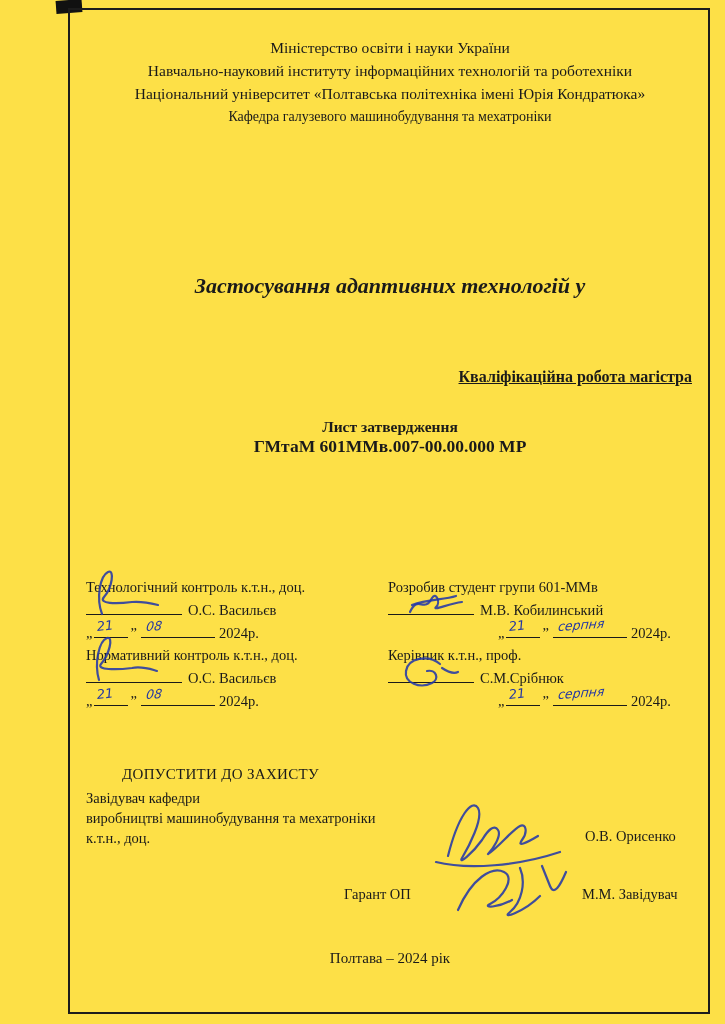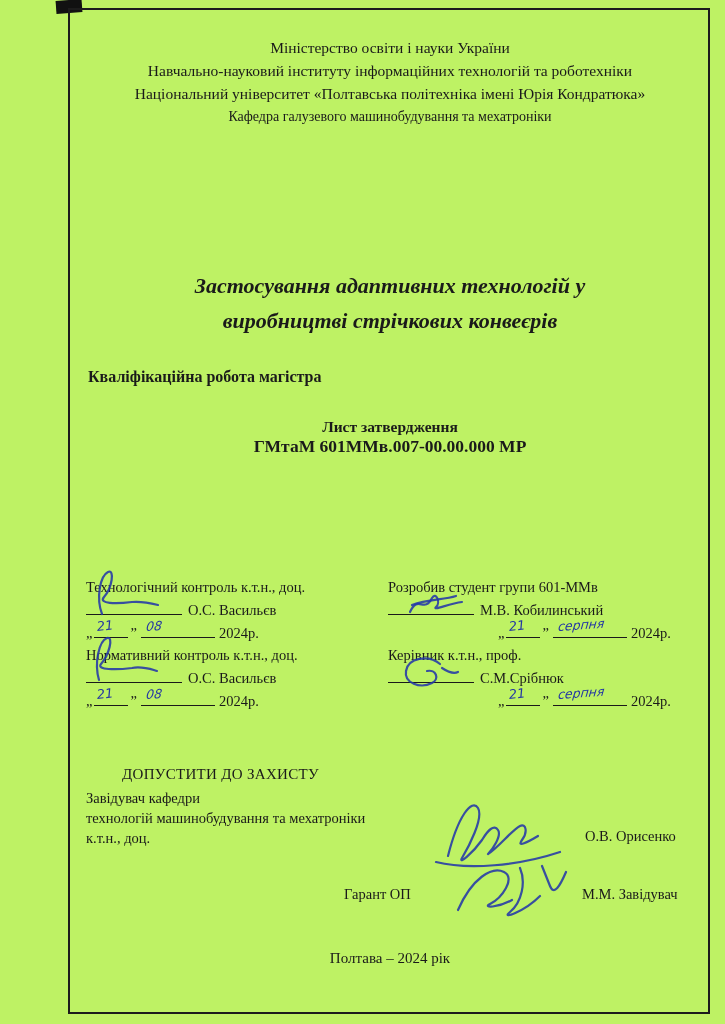--- a/index.html
+++ b/index.html
@@ -1,38 +1,38 @@
 <!DOCTYPE html>
 <html><head>
 <meta charset="utf-8">
 <style>
   * { margin:0; padding:0; box-sizing:border-box; }
   html,body { background:#d9d9d9; }
   body { font-family:"Liberation Serif", serif; color:#1a1a1a; }
   .page {
     position:relative; width:725px; height:1024px;
-    background:#bef264; margin:0 auto; overflow:hidden;
+    background:#fde047; margin:0 auto; overflow:hidden;
   }
   .scan-artifact {
     position:absolute; left:56px; top:0; width:26px; height:13px;
     background:#111; transform:rotate(-4deg);
   }
   .frame {
     position:absolute; left:68px; top:8px; width:642px; height:1006px;
     border:2px solid #1c1c1c; background:transparent;
   }
   .center { text-align:center; }
   .header-block { position:absolute; left:78px; top:36px; width:624px; }
   .header-block div { line-height:23px; font-size:15.5px; }
   .header-block .dept { font-size:14px; }
   .title-block {
     position:absolute; left:88px; top:268px; width:604px;
     font-weight:bold; font-size:22px; line-height:35px; text-align:center;font-style:italic;
   }
-  .worktype { position:absolute; left:88px; top:368px; width:604px; font-weight:bold; font-size:16px; text-align:left; }
+  .worktype { position:absolute; left:88px; top:368px; width:604px; font-weight:bold; font-size:16px; text-align:right;text-decoration:underline; }
   .sheet    { position:absolute; left:88px; top:418px; width:604px; font-weight:bold; font-size:15.5px; text-align:center; }
   .doccode  { position:absolute; left:88px; top:436px; width:604px; font-weight:bold; font-size:17.5px; text-align:center; }
 
   .col { position:absolute; top:576px; font-size:14.5px; }
   .col-left  { left:86px;  width:290px; }
   .col-right { left:388px; width:312px; }
   .so-role { line-height:22px; }
   .so-name-line { line-height:24px; }
   .so-date-line { line-height:22px; margin-bottom:0; }
   .col-right .so-date-line { padding-left:110px; }
@@ -79,21 +79,20 @@
 
   <div class="header-block">
     <div class="center">Міністерство освіти і науки України</div>
     <div class="center">Навчально-науковий інституту інформаційних технологій та роботехніки</div>
     <div class="center">Національний університет «Полтавська політехніка імені Юрія Кондратюка»</div>
     <div class="center dept">Кафедра галузевого машинобудування та мехатроніки</div>
   </div>
 
   <div class="title-block">
     <div>Застосування адаптивних технологій у</div>
-    <div>виробництві стрічкових конвеєрів</div>
   </div>
 
   <div class="worktype">Кваліфікаційна робота магістра</div>
   <div class="sheet">Лист затвердження</div>
   <div class="doccode">ГМтаМ 601ММв.007-00.00.000 МР</div>
 
   <div class="col col-left">
     <div class="so-entry">
       <div class="so-role">Технологічний контроль к.т.н., доц.</div>
       <div class="so-name-line">
@@ -130,21 +129,21 @@
         <span class="blank b-name-r"></span><span>С.М.Срібнюк</span>
       </div>
       <div class="so-date-line">
         <span>„</span><span class="blank b-day"><span class="hand">21</span></span><span>”</span><span class="blank b-month"><span class="hand month-hand">серпня</span></span><span>2024р.</span>
       </div>
     </div>
   </div>
 
   <div class="approval-heading">ДОПУСТИТИ ДО ЗАХИСТУ</div>
   <div class="approval-l1">Завідувач кафедри</div>
-  <div class="approval-l2">технологій машинобудування та мехатроніки</div>
+  <div class="approval-l2">виробництві машинобудування та мехатроніки</div>
   <div class="approval-l3">к.т.н., доц.</div>
   <div class="head-name">О.В. Орисенко</div>
   <div class="guarantor-label">Гарант ОП</div>
   <div class="guarantor-name">М.М. Завідувач</div>
 
   <div class="footer">Полтава – 2024 рік</div>
 
   <svg class="sig" style="left:88px; top:564px;" width="78" height="56" viewBox="0 0 78 56">
     <path d="M14,50 C8,34 12,12 20,8 C27,5 24,24 16,33 C10,40 28,40 44,38 C54,37 62,39 70,41"></path>
   </svg>

